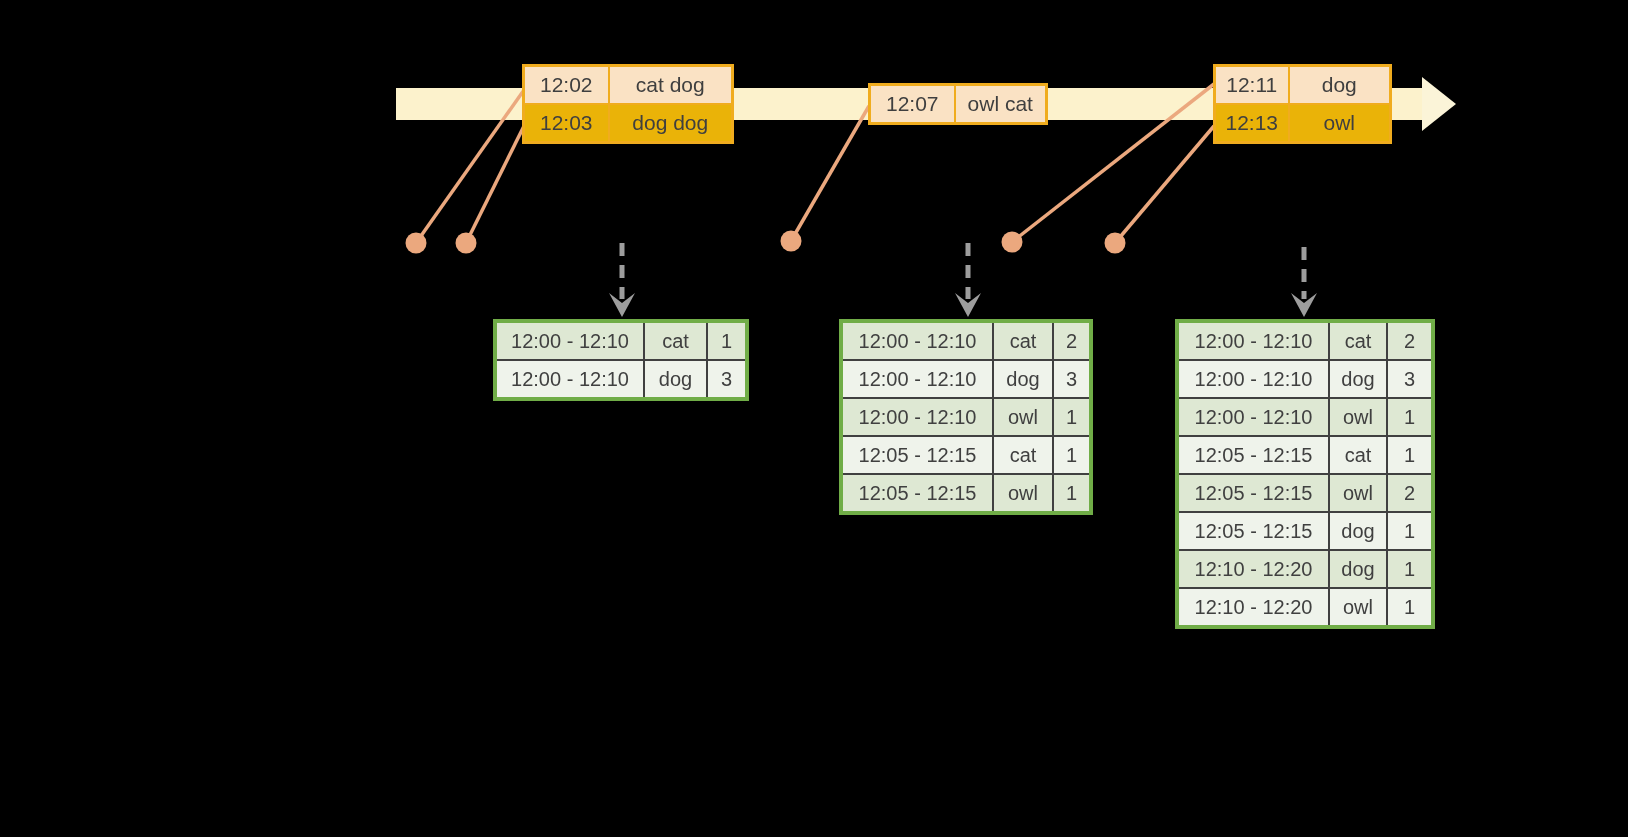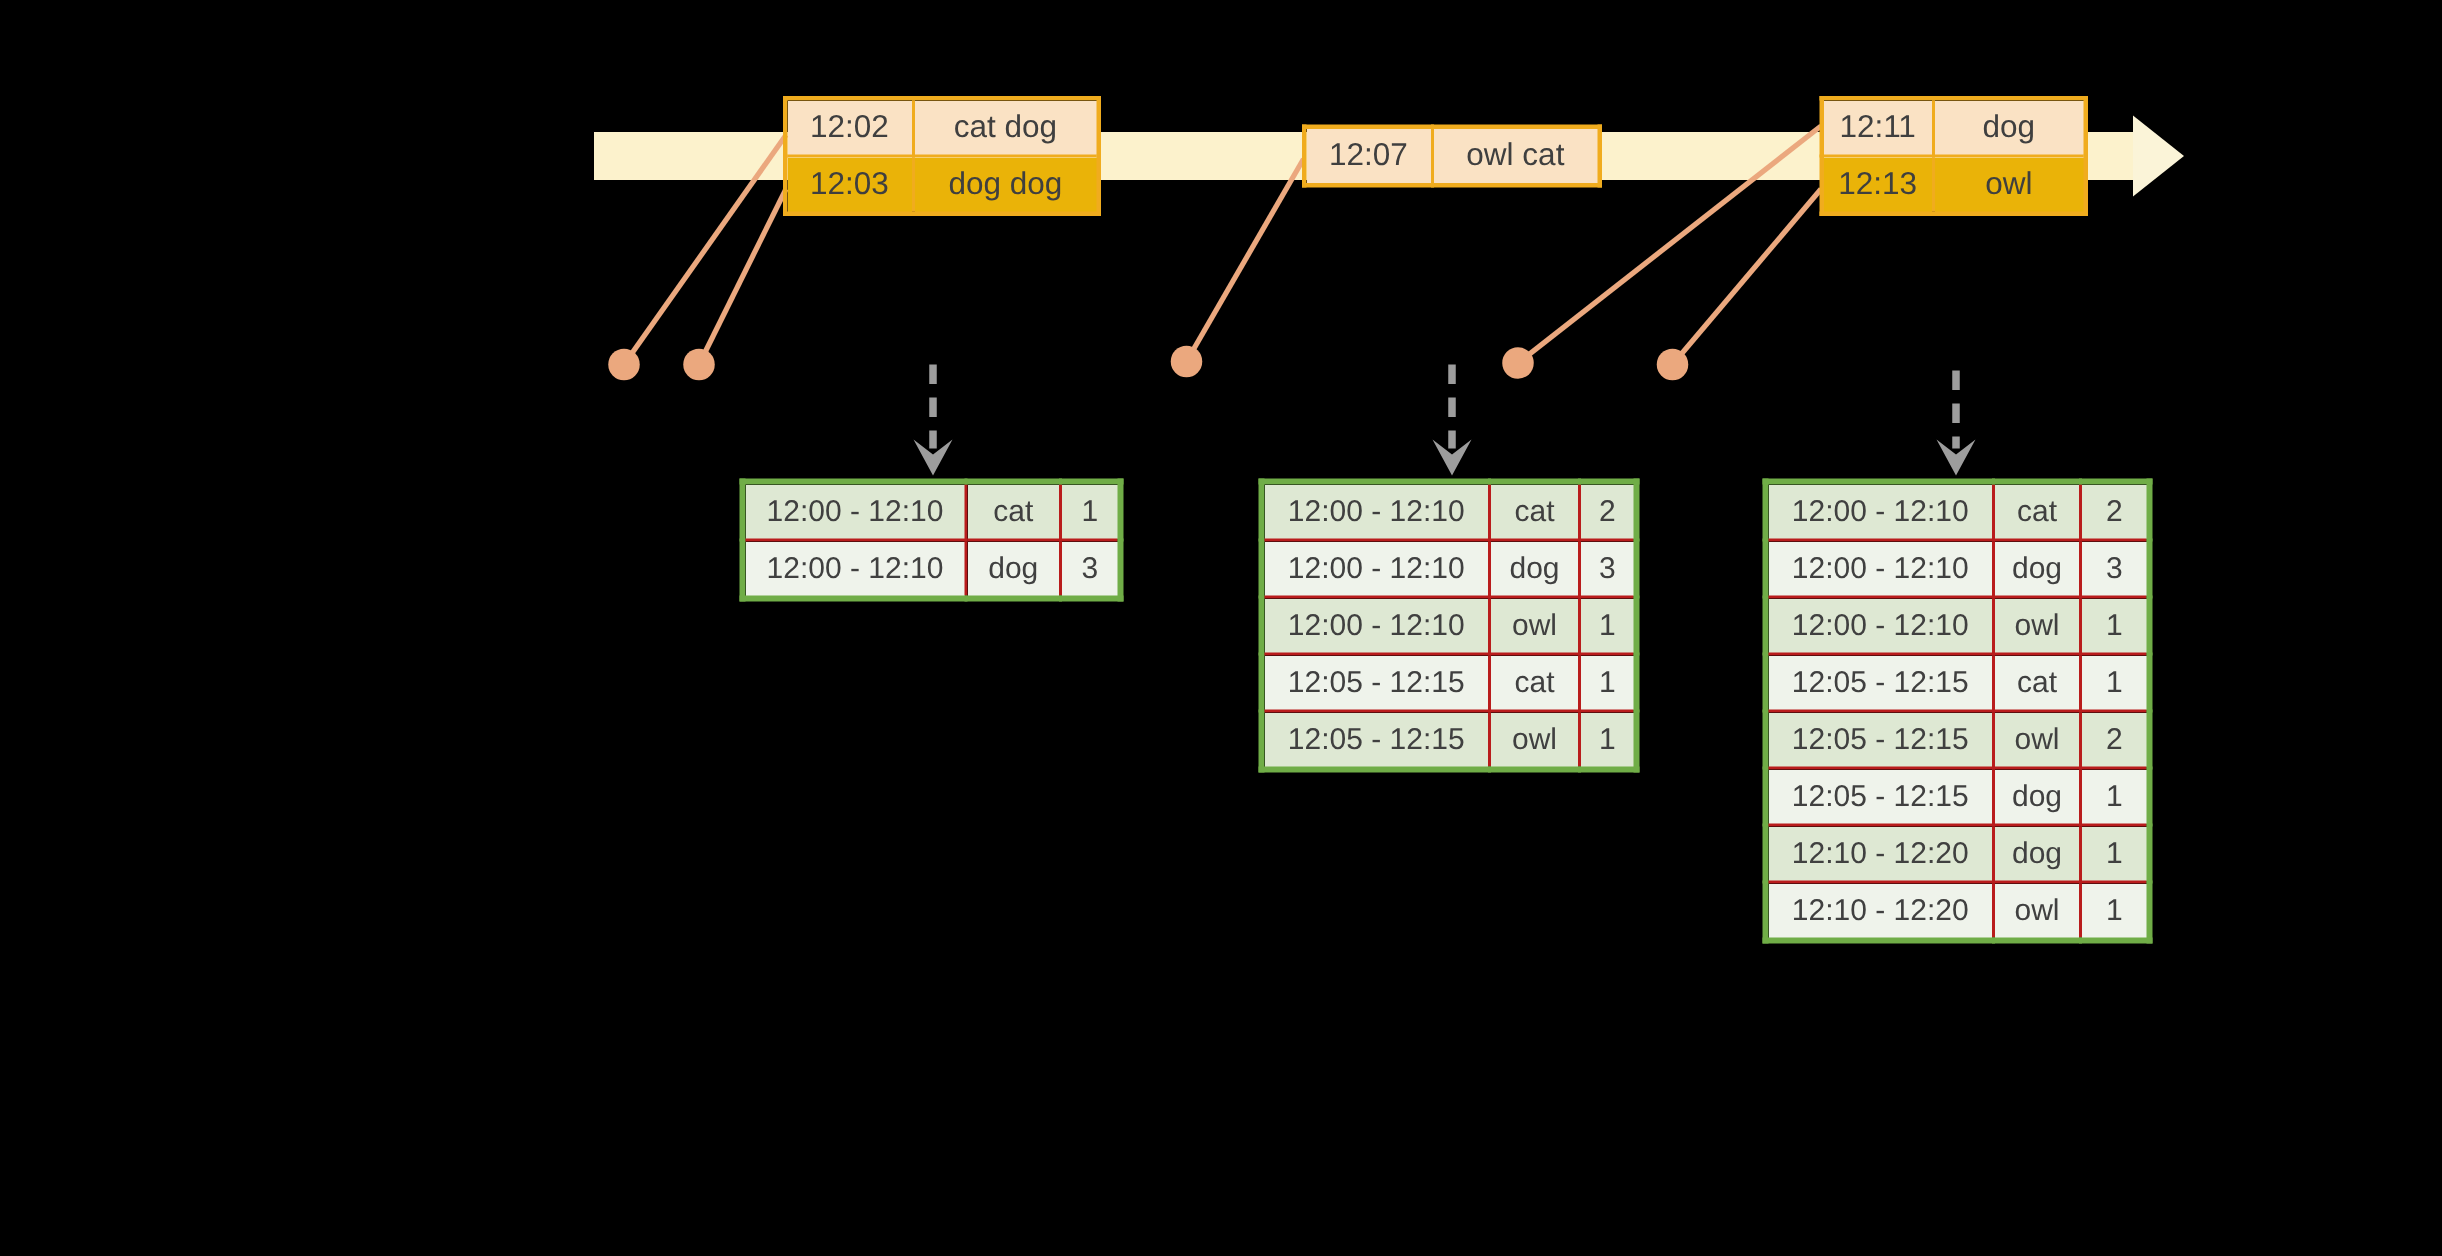--- a/index.html
+++ b/index.html
@@ -12,21 +12,21 @@
   td{padding:0;text-align:center;vertical-align:middle;overflow:hidden;white-space:nowrap;}
 
   
   .event-table{border:3px solid #F0AC1E;color:#3F3F3F;font-size:21px;}
   .event-table td{border:2px solid #F0AC1E;height:36px;}
   tr.odark td{background:#FAE2C4;}
   tr.olight td{background:#eab308;}
 
   
   .result-table{border:4px solid #70AD47;color:#404040;font-size:20px;}
-  .result-table td{border:2px solid #b91c1c;height:36px;}
+  .result-table td{border:2px solid #404040;height:36px;}
   tr.gdark td{background:#DEE8D3;}
   tr.glight td{background:#EFF3EB;}
 </style>
 </head>
 <body>
 
 <div class="canvas">
 
   <svg class="overlay" width="1628" height="837" viewBox="0 0 1628 837">
 
@@ -70,21 +70,21 @@
       <td>12:02</td>
       <td>cat dog</td>
     </tr>
     <tr class="olight">
       <td>12:03</td>
       <td>dog dog</td>
     </tr>
   </tbody>
     </table>
 
-  <table class="event-table" style="left:868px;top:83px;width:200px;">
+  <table class="event-table" style="left:868px;top:83px;width:180px;">
     <colgroup>
         <col style="width:85px">
         <col>
       </colgroup>
     <tbody>
         <tr class="odark">
       <td>12:07</td>
       <td>owl cat</td>
     </tr>
   </tbody>

